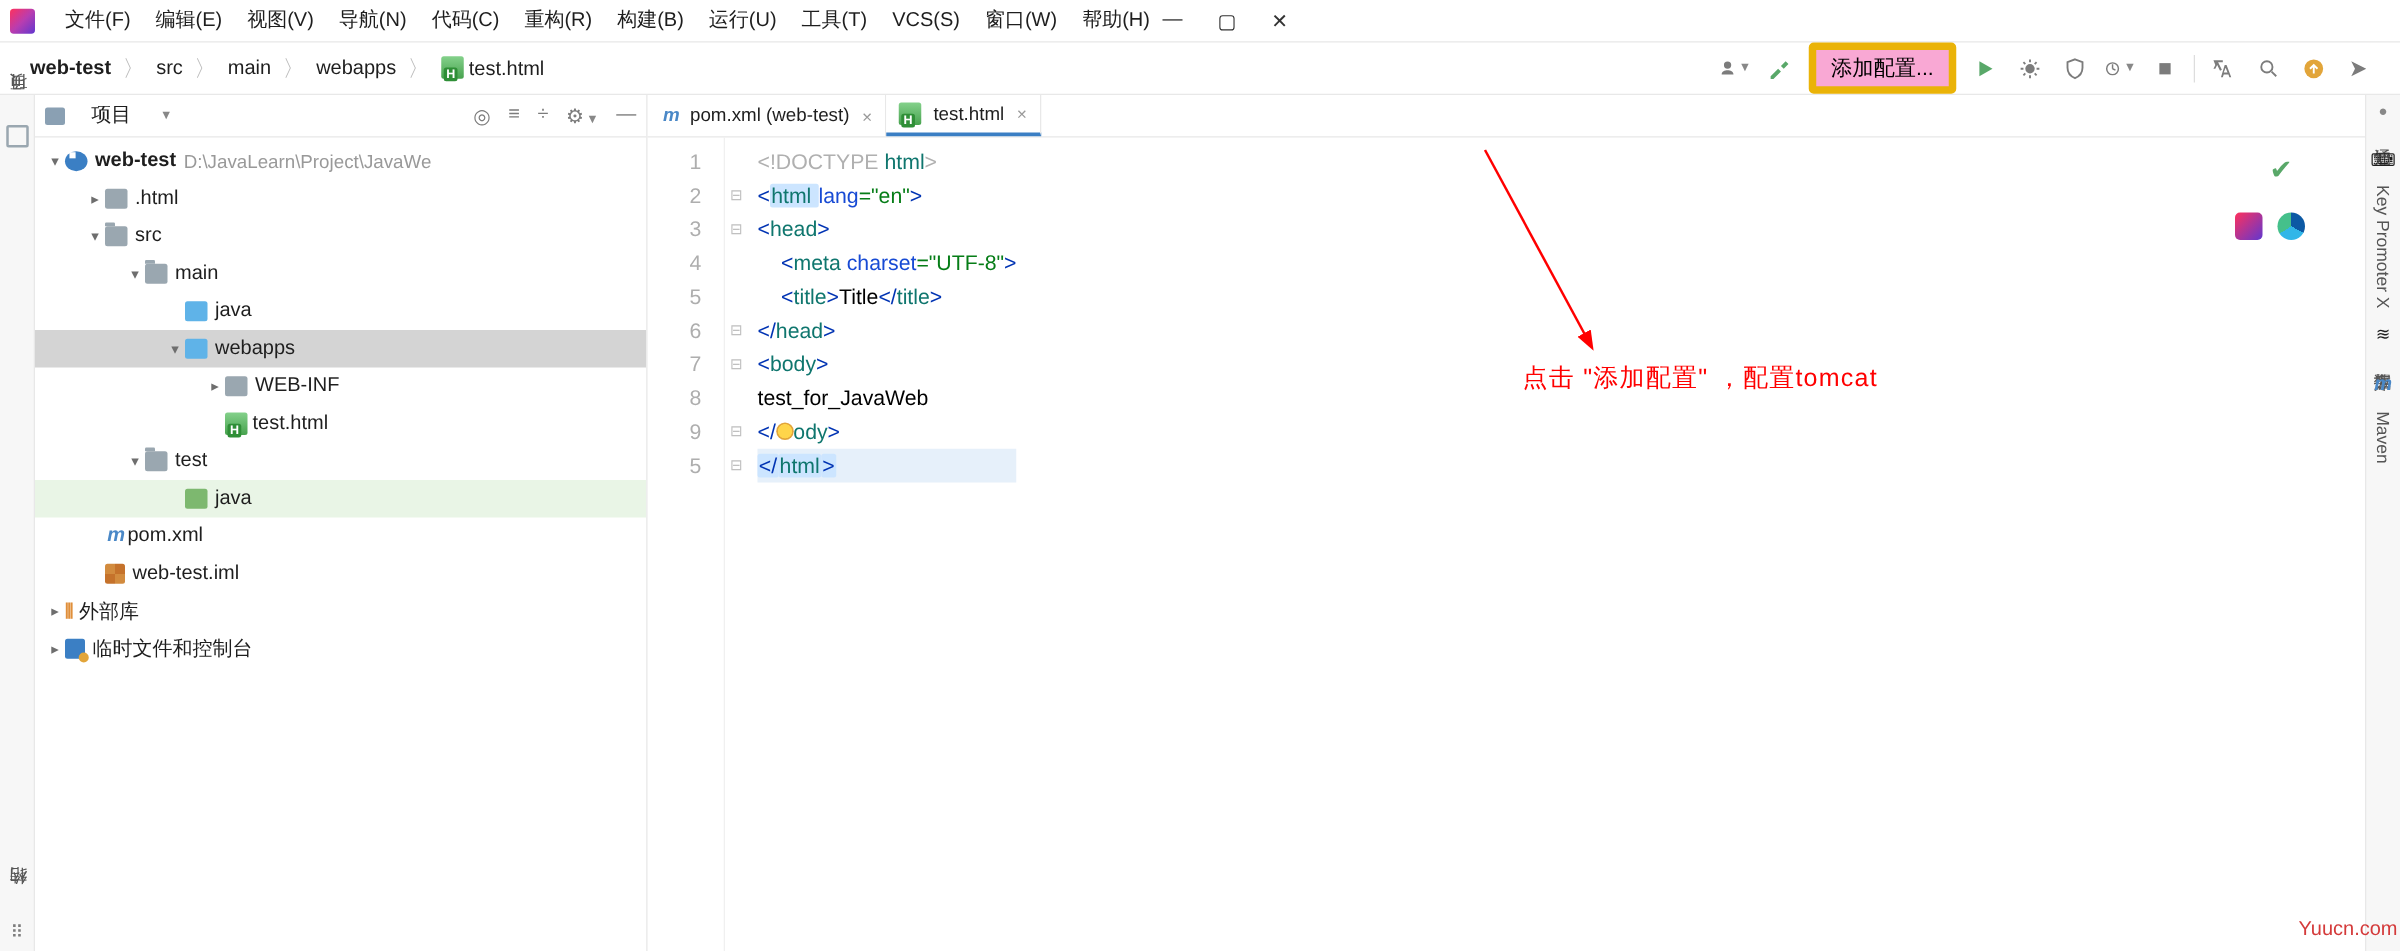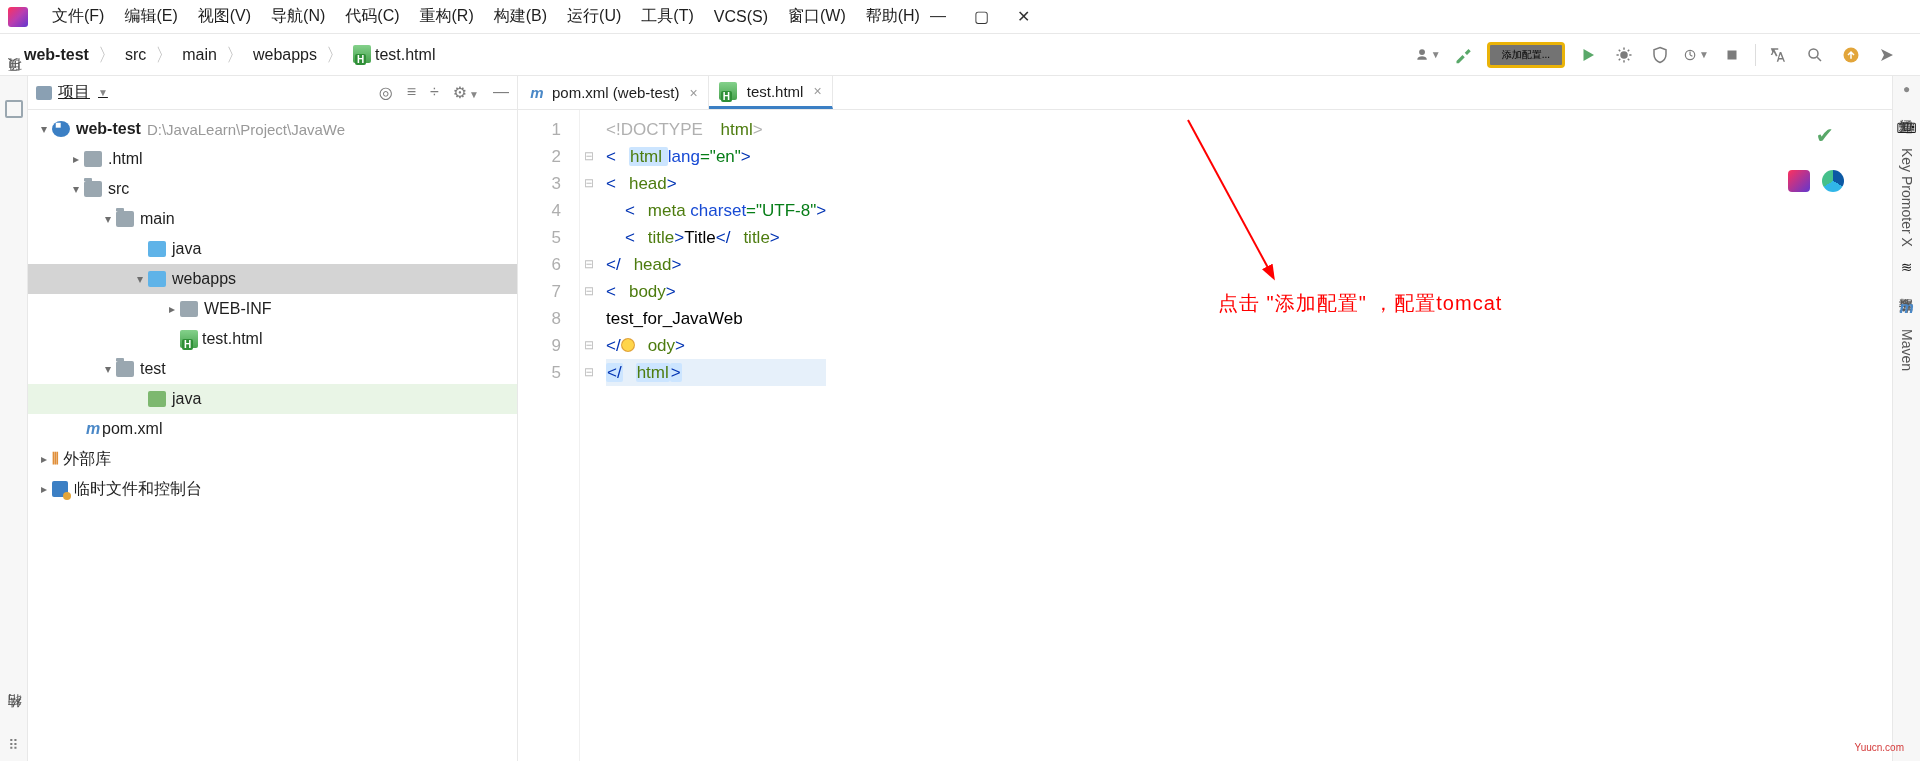--- a/index.html
+++ b/index.html
@@ -14,28 +14,28 @@
 .breadcrumb { display: flex; align-items: center; gap: 3px; flex: 1; }
 .crumb { padding: 2px 6px; }
 .crumb.bold { font-weight: 700; }
 .crumb-sep { color: #bbb; font-size: 18px; }
 .file-ico { display: inline-block; width: 18px; height: 18px; background: linear-gradient(#84d18b,#47a24e); border-radius: 2px; position: relative; margin-right: 4px; vertical-align: -3px; }
 .file-ico::after { content: "H"; position: absolute; left: 2px; bottom: -2px; font-size: 10px; font-weight: bold; color: #fff; background: #2f8f37; padding: 0 2px; border-radius: 2px; }
 .tool-right { display: flex; align-items: center; gap: 10px; padding-right: 20px; }
 .tool-btn { width: 26px; height: 26px; display: flex; align-items: center; justify-content: center; color: #7c7c7c; cursor: pointer; }
 .tool-btn.green svg { fill: #59a869; }
 .tool-btn.orange svg { fill: #e2a53a; }
-.add-config { border: 3px solid #eab308; border-radius: 4px; padding: 3px 12px; font-size: 10px; background: #737373; cursor: pointer; }
+.add-config { border: 6px solid #eab308; border-radius: 4px; padding: 3px 12px; font-size: 17px; background: #f9a8d4; cursor: pointer; }
 .main { display: flex; height: calc(100% - 76px); }
 .left-rail { width: 28px; background: #f7f7f7; border-right: 1px solid #e8e8e8; display: flex; flex-direction: column; align-items: center; padding-top: 6px; gap: 18px; }
 .rail-label { writing-mode: vertical-rl; font-size: 14px; color: #555; cursor: pointer; transform: rotate(180deg); }
 .rail-ico { width: 18px; height: 18px; border: 2px solid #9aa7b0; border-radius: 2px; }
 .project-panel { width: 490px; border-right: 1px solid #e8e8e8; display: flex; flex-direction: column; }
 .panel-header { height: 34px; display: flex; align-items: center; padding: 0 8px; border-bottom: 1px solid #e8e8e8; gap: 8px; }
-.panel-title { font-weight: 400; flex: 1; display: flex; align-items: center; gap: 6px; text-decoration: underline; }
+.panel-title { font-weight: 400; flex: 1; display: flex; align-items: center; gap: 21px; }
 .panel-ico { width: 16px; height: 14px; background: #8aa0b3; border-radius: 2px; }
 .panel-icons { display: flex; gap: 14px; color: #7c7c7c; }
 .panel-icons span { cursor: pointer; }
 .tree { flex: 1; overflow: auto; padding-top: 4px; font-size: 16px; }
 .tree-row { display: flex; align-items: center; height: 30px; padding-left: 10px; cursor: pointer; white-space: nowrap; }
 .tree-row.sel { background: #d4d4d4; }
 .tree-row.green { background: #e9f5e6; }
 .arrow { width: 16px; text-align: center; color: #6e6e6e; font-size: 12px; }
 .arrow.none { visibility: hidden; }
 .node-ico { width: 18px; height: 16px; margin-right: 6px; display: inline-block; }
@@ -59,38 +59,38 @@
 .tab.active { border-bottom: 3px solid #3b7fc4; background: #fff; }
 .tab-close { color: #9a9a9a; font-size: 14px; margin-left: 4px; }
 .code-area { flex: 1; display: flex; font-family: "Consolas","Courier New",monospace; font-size: 17px; line-height: 27px; position: relative; }
 .gutter { width: 62px; text-align: right; color: #aeaeae; padding: 6px 18px 0 0; border-right: 1px solid #f0f0f0; user-select: none; }
 .fold-gutter { width: 18px; padding-top: 6px; }
 .fold-mark { color: #c0c0c0; font-size: 12px; text-align: center; }
 .code { padding: 6px 0 0 8px; }
 .code-line { height: 27px; white-space: pre; }
 .code-line.hl { background: #e6f0fa; }
 .tag { color: #0033b3; }
-.tagname { color: #4d7c0f; margin-left: 13px; }
+.tagname { color: #0f766e; }
 .attr { color: #174ad4; }
 .str { color: #067d17; }
 .txt { color: #000; }
 .doctype { color: #b0b0b0; }
 .hl-bg { background: #cce5ff; border-radius:2px; padding:0 1px;}
 .bulb { display:inline-block; width:14px; height:14px; background: radial-gradient(circle,#ffd54a 55%,#e2a53a 60%); border-radius:50%; vertical-align:-1px; }
 .annotation-arrow { position: absolute; left: 660px; top: 2px; pointer-events: none; }
 .annotation-text { position: absolute; left: 700px; top: 180px; color: #ff0000; font-size: 20px; letter-spacing: 1px; }
 .right-rail { width: 28px; background: #f7f7f7; border-left: 1px solid #e8e8e8; display: flex; flex-direction: column; align-items: center; padding-top: 6px; gap: 6px; }
 .right-rail .vlabel { writing-mode: vertical-rl; font-size: 14px; color: #555; padding: 6px 0; cursor:pointer;}
 .browser-chips { position: absolute; right: 48px; top: 60px; display: flex; gap: 12px; }
 .chip { width: 22px; height: 22px; border-radius: 4px; }
 .chip.ij { background: linear-gradient(135deg,#fe315d,#6137cf); }
 .chip.edge { background: conic-gradient(#0c59a4 0 33%,#31b6e8 0 66%,#45c08b 0 100%); border-radius: 50%; }
 .check { position:absolute; right:58px; top:12px; color:#59a869; font-size:22px; }
 .tool-btn svg, .panel-icons svg { width:18px; height:18px; fill:#7c7c7c; }
-.footer-brand { position:absolute; right:16px; bottom:8px; color:#d43a3a; font-size:10px;margin-left:12px; }
+.footer-brand { position:absolute; right:2px; bottom:8px; color:#d43a3a; font-size:16px;margin-left:12px; }
 .dropdown-caret { font-size:10px; color:#888; margin-left:2px;}
 </style>
 </head>
 <body>
 
 <div class="menubar">
   <div class="app-icon"></div>
   <div class="menu-item">文件(F)</div>
   <div class="menu-item">编辑(E)</div>
   <div class="menu-item">视图(V)</div>
@@ -265,20 +265,25 @@
       <div class="tree-row green" style="padding-left:104px">
           <span class="arrow none">▸</span>
           <span class="node-ico folder-test"></span>
           <span>java</span>
         </div>
       <div class="tree-row" style="padding-left:40px">
           <span class="arrow none">▸</span>
           <span class="mfile-ico">m</span>
           <span>pom.xml</span>
         </div>
+      <div class="tree-row" style="padding-left:40px">
+          <span class="arrow none">▸</span>
+          <span class="node-ico iml-ico"></span>
+          <span>web-test.iml</span>
+        </div>
       <div class="tree-row" style="padding-left:8px">
           <span class="arrow">▸</span>
           <span class="lib-ico">⫴&nbsp;</span>
           <span>外部库</span>
         </div>
       <div class="tree-row" style="padding-left:8px">
           <span class="arrow">▸</span>
           <span class="node-ico scratch-ico"></span>
           <span>临时文件和控制台</span>
         </div>

